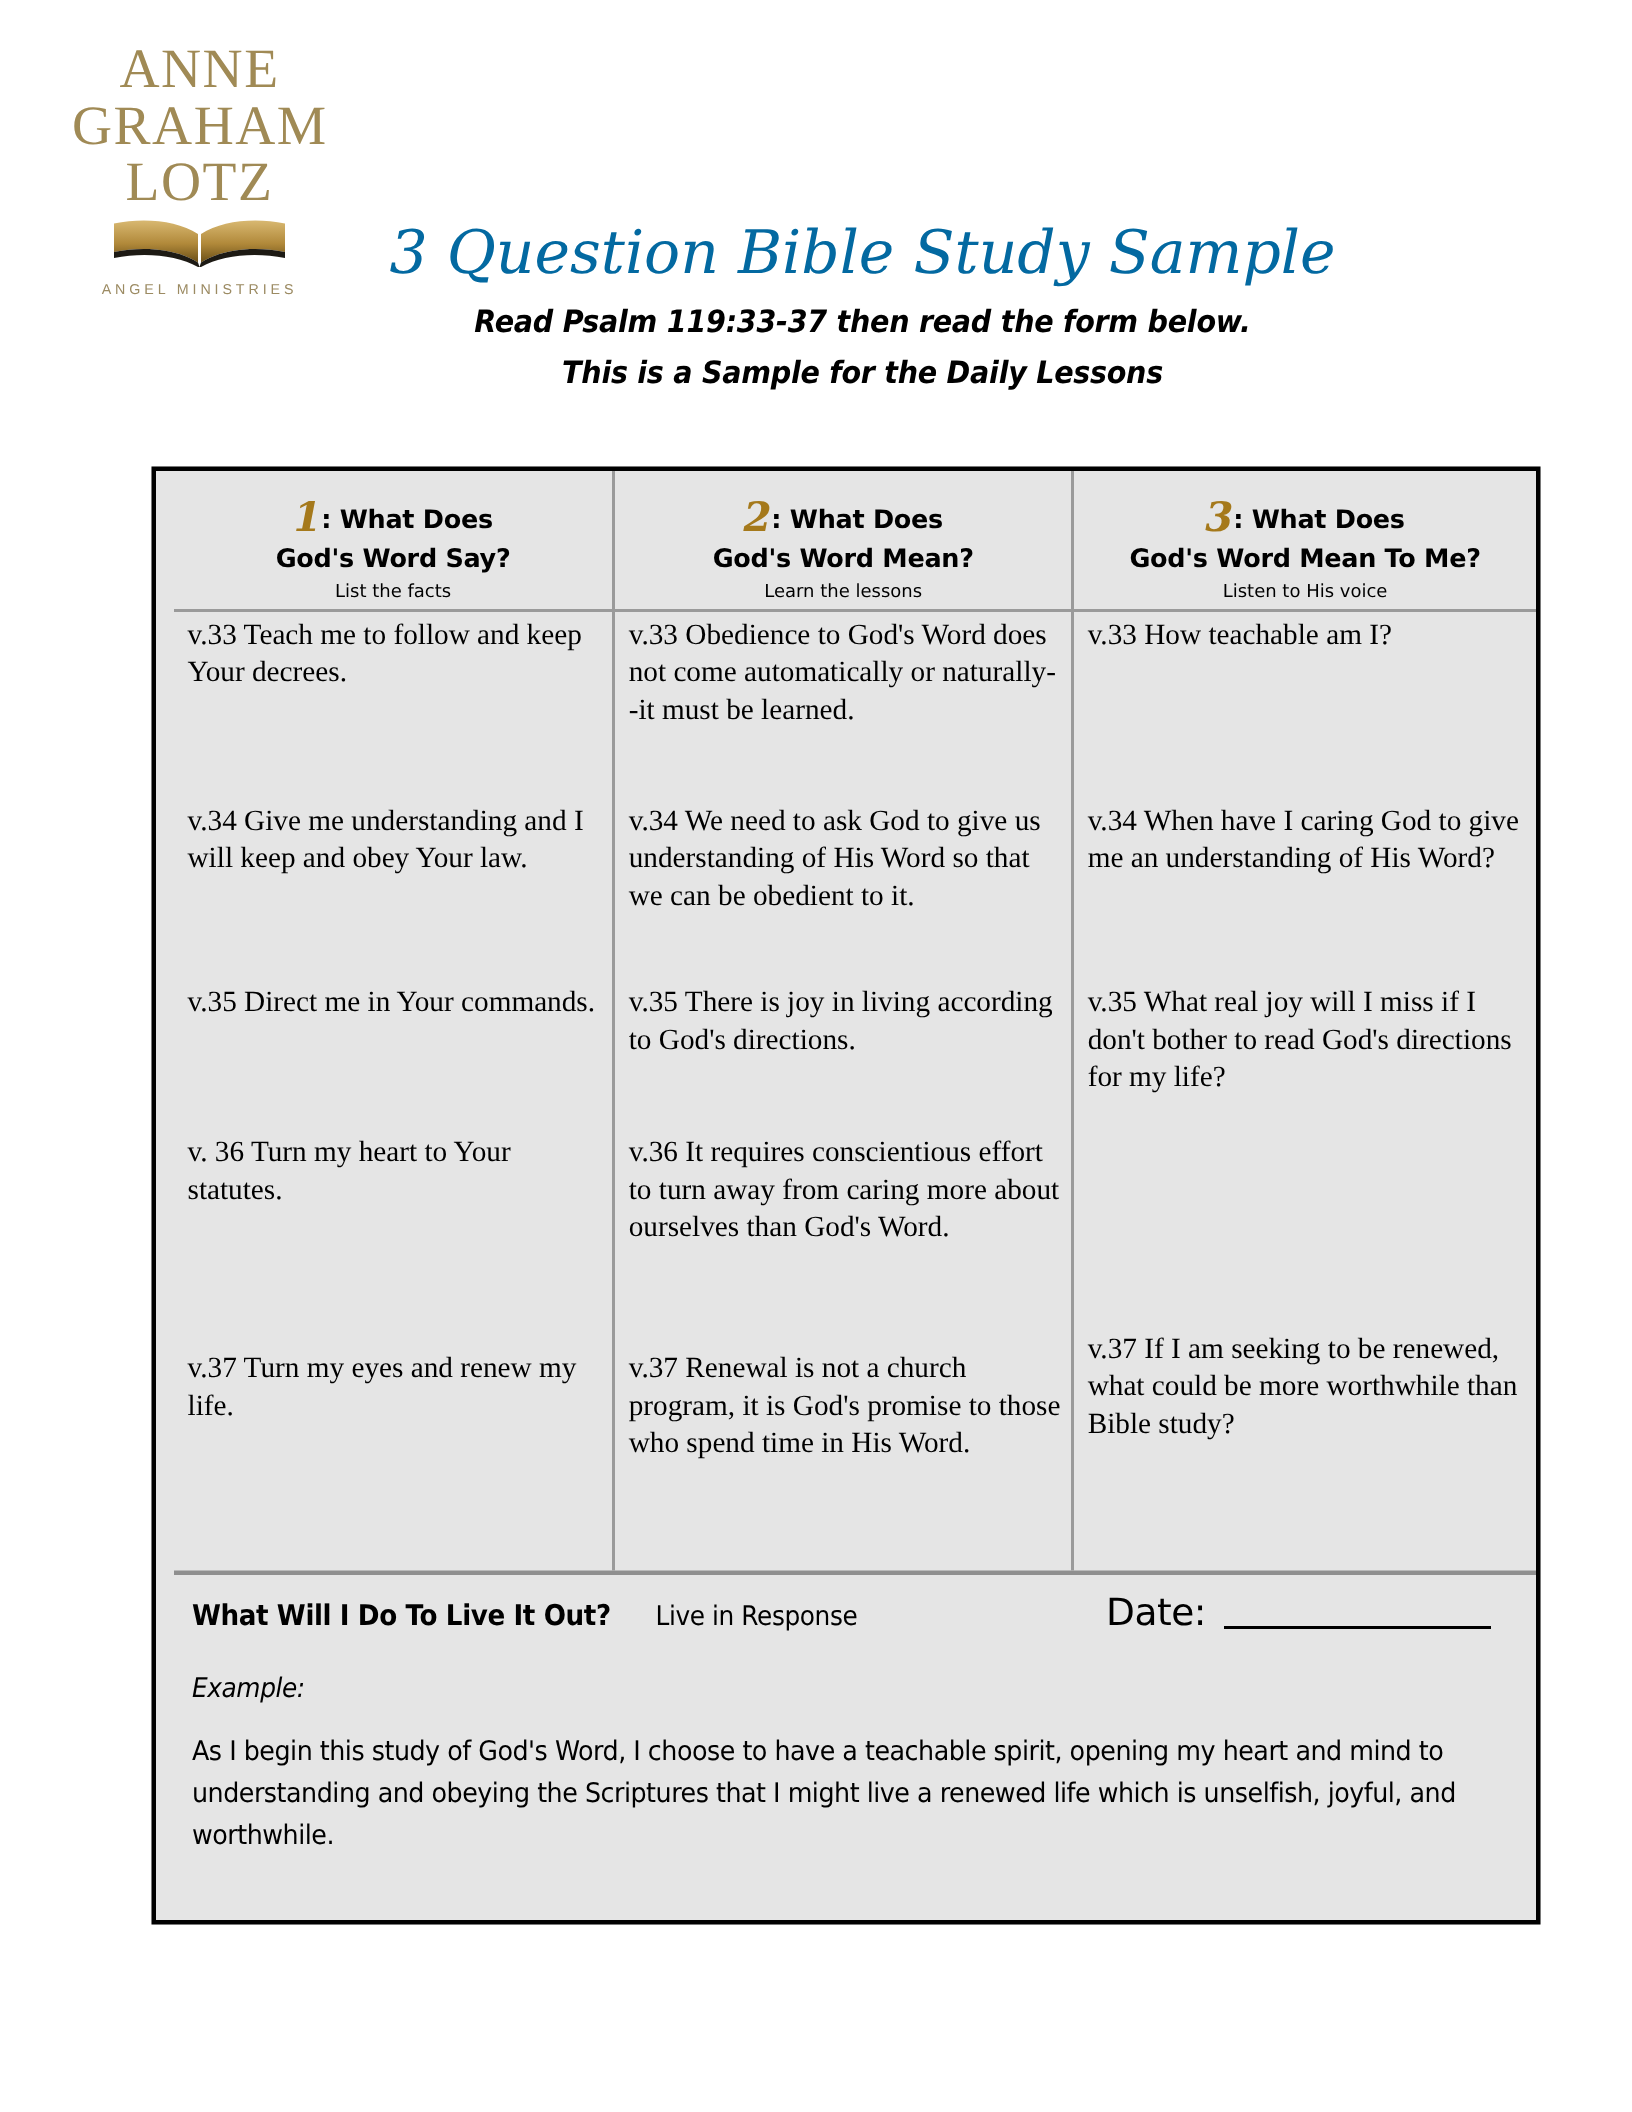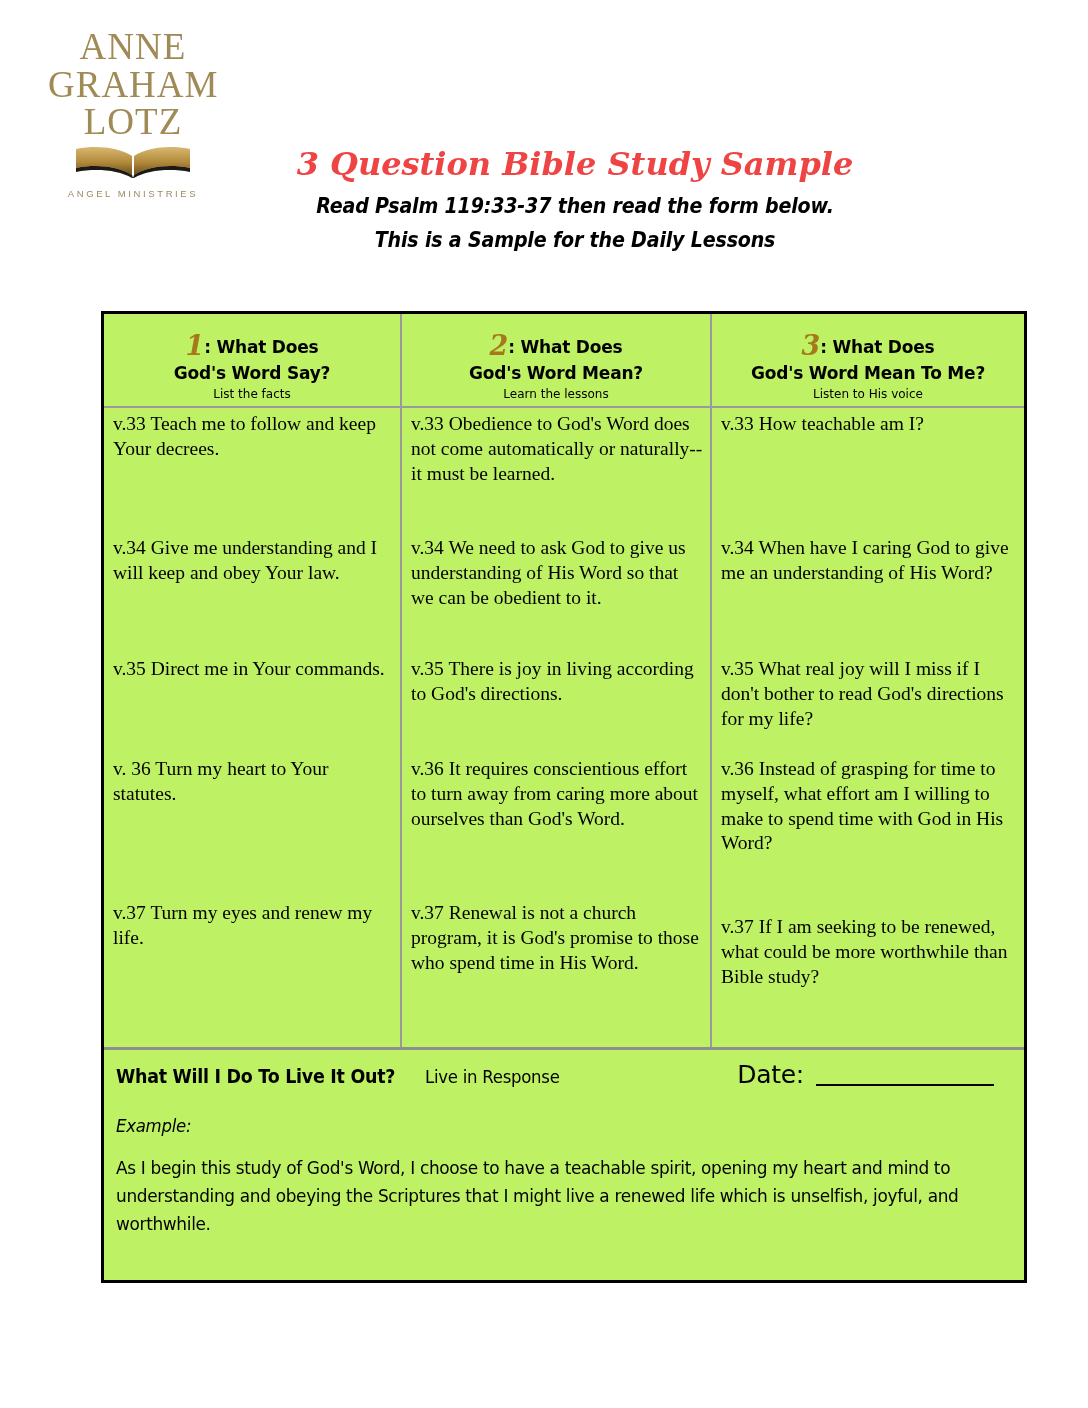--- a/index.html
+++ b/index.html
@@ -53,23 +53,23 @@
   .title-block {
     position: absolute;
     left: 180px;
     top: 148px;
     width: 790px;
     text-align: center;
   }
   .doc-title {
     font-family: "DejaVu Serif", serif;
     font-style: italic;
-    font-weight: 700;
-    font-size: 32px;
-    color: #ef4444;
+    font-weight: 400;
+    font-size: 40px;
+    color: #0369a1;
     letter-spacing: 0px;
     line-height: 1.05;
     white-space: nowrap;
   }
   .subtitle {
     font-family: "DejaVu Sans", sans-serif;
     font-style: italic;
     font-weight: 700;
     font-size: 20.5px;
     color: #000;
@@ -90,21 +90,22 @@
 
   
   .frame {
     position: absolute;
     left: 101px;
     top: 311px;
     width: 926px;
     height: 972px;
     border: 3px solid #000;
     box-sizing: border-box;
-    background: #bef264;
+    background: #e5e5e5;
+    padding-left: 12px;
   }
 
   .grid {
     display: flex;
     height: 733px;
     box-sizing: border-box;
   }
   .col {
     box-sizing: border-box;
     position: relative;
@@ -307,22 +308,21 @@
     <div class="col col-3">
       <div class="col-head head-rule">
         <div class="qline1"><span class="qnum">3</span><span>: What Does</span></div>
         <div class="qline2">God's Word Mean To Me?</div>
         <div class="qline3">Listen to His voice</div>
       </div>
       <div class="col-body">
         <div class="vrow" style="top:4px;">v.33 How teachable am I?</div>
         <div class="vrow" style="top:128px;">v.34 When have I caring God to give me an understanding of His Word?</div>
         <div class="vrow" style="top:249px;">v.35 What real joy will I miss if I don't bother to read God's directions for my life?</div>
-        <div class="vrow" style="top:349px;">v.36 Instead of grasping for time to myself, what effort am I willing to make to spend time with God in His Word?</div>
-        <div class="vrow" style="top:507px;">v.37 If I am seeking to be renewed, what could be more worthwhile than Bible study?</div>
+        <div class="vrow" style="top:480px;">v.37 If I am seeking to be renewed, what could be more worthwhile than Bible study?</div>
       </div>
     </div>
 
   </div>
 
   <div class="bottom">
     <div class="bottom-row1">
       <div class="live-it-out">What Will I Do To Live It Out?</div>
       <div class="live-response">Live in Response</div>
       <div class="date-wrap">

